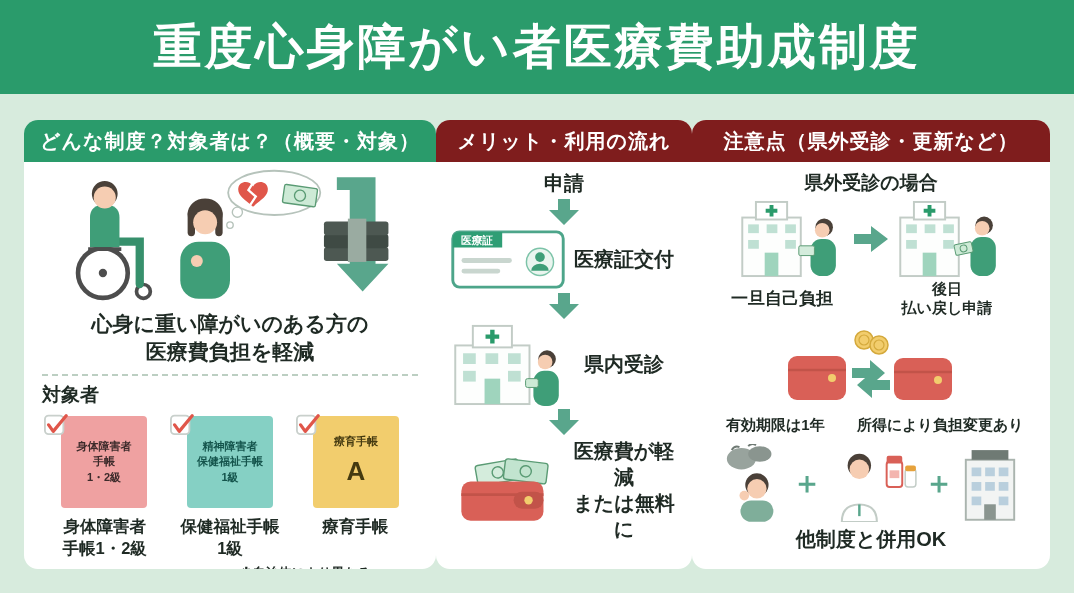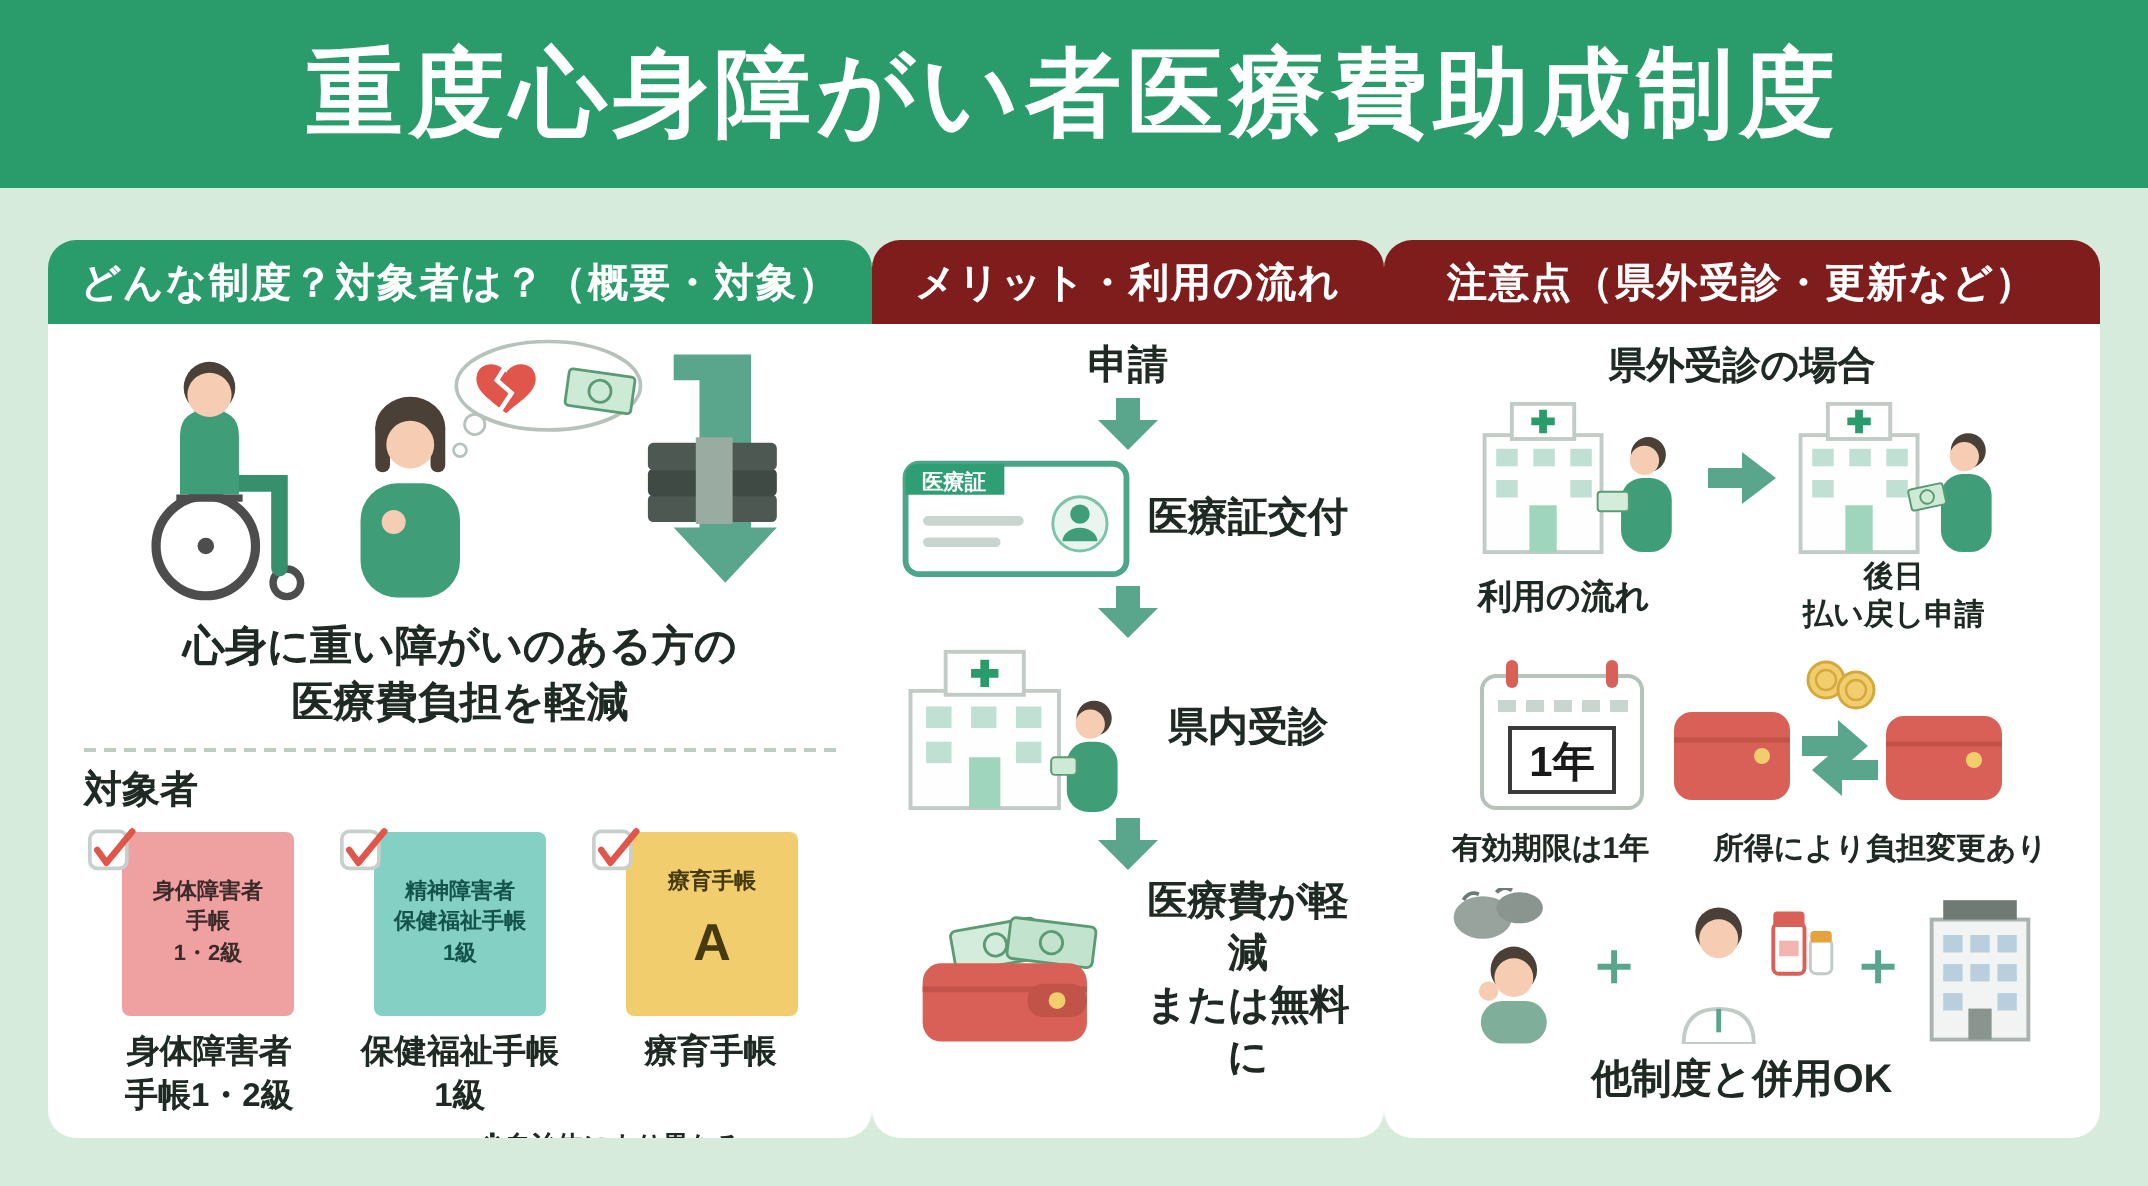--- a/index.html
+++ b/index.html
@@ -320,44 +320,28 @@
                 <circle cx="88" cy="29" r="7.5" fill="#f6cdb2"></circle>
                 <rect x="76" y="38" width="26" height="40" rx="11" fill="#3f9e78"></rect>
                 <g transform="rotate(-12 70 50)">
                     <rect x="60" y="44" width="18" height="11" rx="1.5" fill="#cdead6" stroke="#5a9b74" stroke-width="1"></rect>
                     <circle cx="69" cy="49.5" r="3.5" fill="none" stroke="#5a9b74" stroke-width="1"></circle>
                   </g>
               </svg>
             </span>
           </div>
           <div class="notes-labels s1">
-            <div class="lbl lbl-left">利用の流れ</div>
+            <div class="lbl lbl-left">一旦自己負担</div>
             <div class="lbl lbl-right">後日
 払い戻し申請</div>
           </div>
         </div>
 
         <div class="notes-section s2">
           <div class="notes-illust-row">
-            <span>
-              <svg width="90" height="78" viewBox="0 0 88 78">
-                <rect x="4" y="10" width="80" height="66" rx="7" fill="#fff" stroke="#b6c3bb" stroke-width="2"></rect>
-                <rect x="16" y="2" width="6" height="14" rx="3" fill="#d96057"></rect>
-                <rect x="66" y="2" width="6" height="14" rx="3" fill="#d96057"></rect>
-                <g fill="#c9d6cf">
-                  <rect x="12" y="22" width="9" height="6"></rect>
-                    <rect x="26" y="22" width="9" height="6"></rect>
-                    <rect x="40" y="22" width="9" height="6"></rect>
-                    <rect x="54" y="22" width="9" height="6"></rect>
-                    <rect x="68" y="22" width="9" height="6"></rect>
-                </g>
-                <rect x="18" y="36" width="52" height="32" fill="#fff" stroke="#3b3b3b" stroke-width="2"></rect>
-                <text x="44" y="60" font-size="21" font-weight="bold" fill="#1a1a1a" text-anchor="middle">1年</text>
-              </svg>
-            </span>
             <span>
               <svg width="172" height="78" viewBox="0 0 170 78">
                 <circle cx="78" cy="12" r="9" fill="#f2cd6d" stroke="#d4a93c" stroke-width="1.5"></circle>
                 <circle cx="78" cy="12" r="5" fill="none" stroke="#d4a93c" stroke-width="1.2"></circle>
                 <circle cx="93" cy="17" r="9" fill="#f2cd6d" stroke="#d4a93c" stroke-width="1.5"></circle>
                 <circle cx="93" cy="17" r="5" fill="none" stroke="#d4a93c" stroke-width="1.2"></circle>
                 <rect x="2" y="28" width="58" height="44" rx="9" fill="#d96057"></rect>
                 <path d="M2 42 h58" stroke="#c25349" stroke-width="2.5"></path>
                 <circle cx="46" cy="50" r="4" fill="#f2cd6d"></circle>
                 <path d="M66 40 h18 v-8 l15 13 -15 13 v-8 h-18 z" fill="#59a68c"></path>

